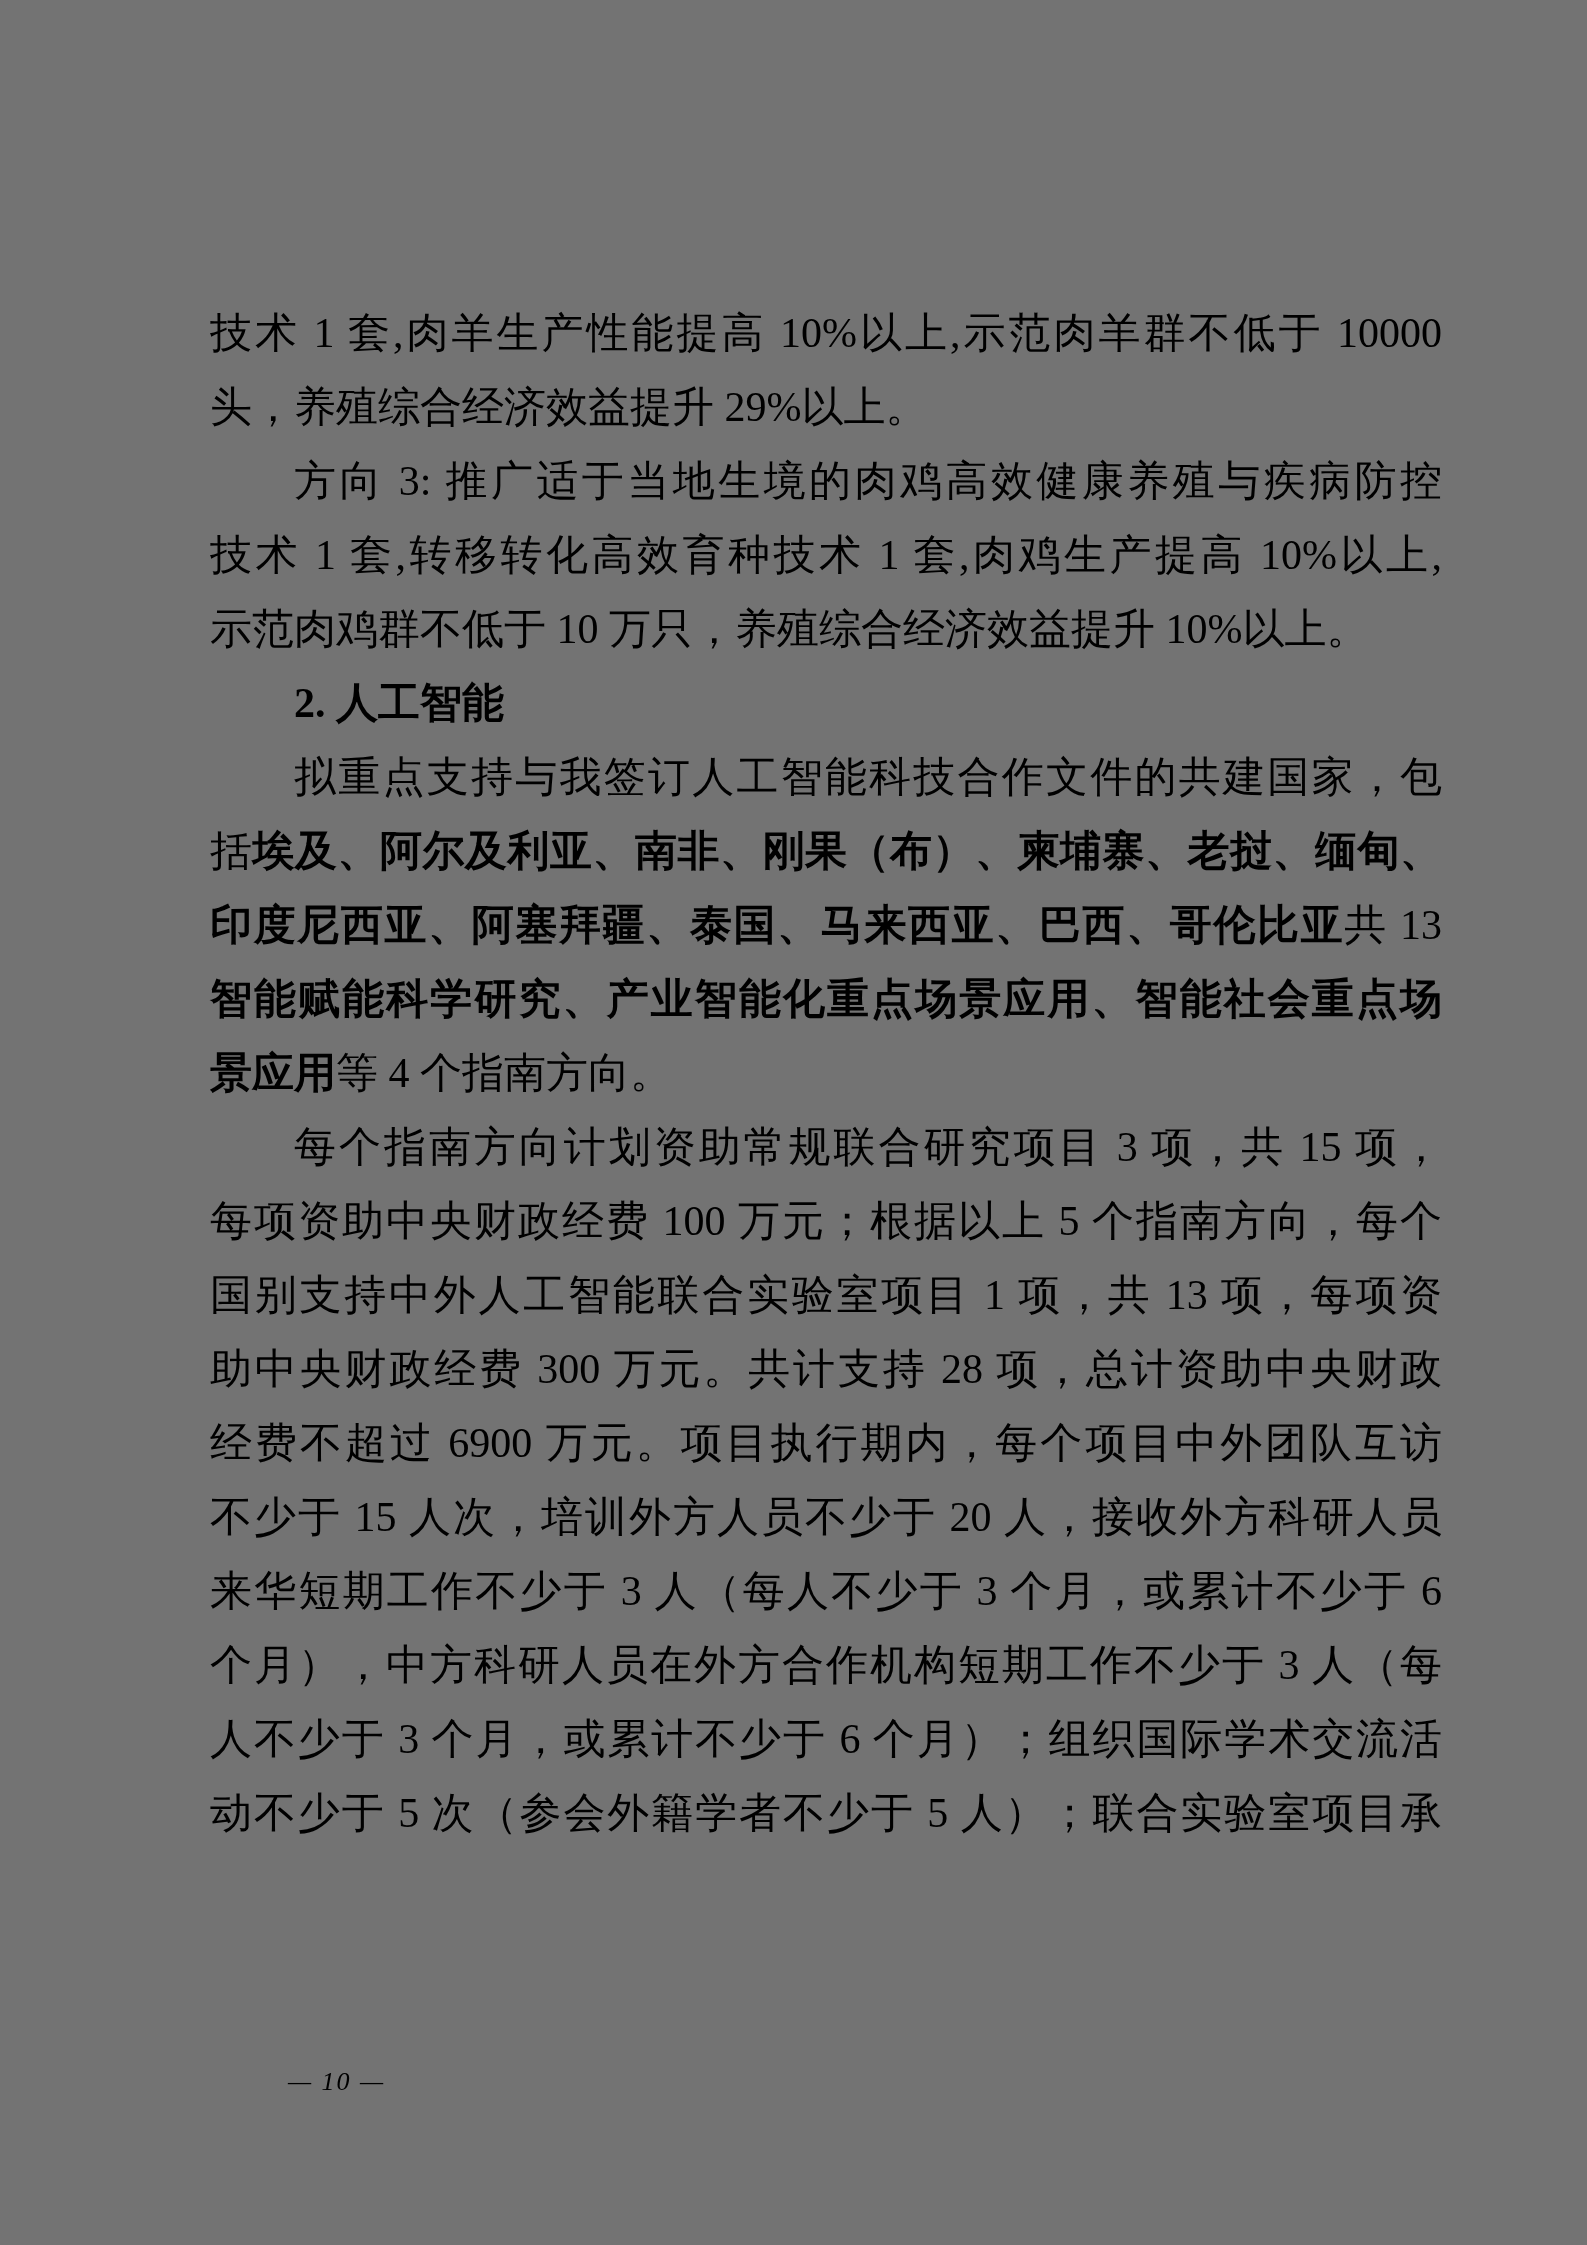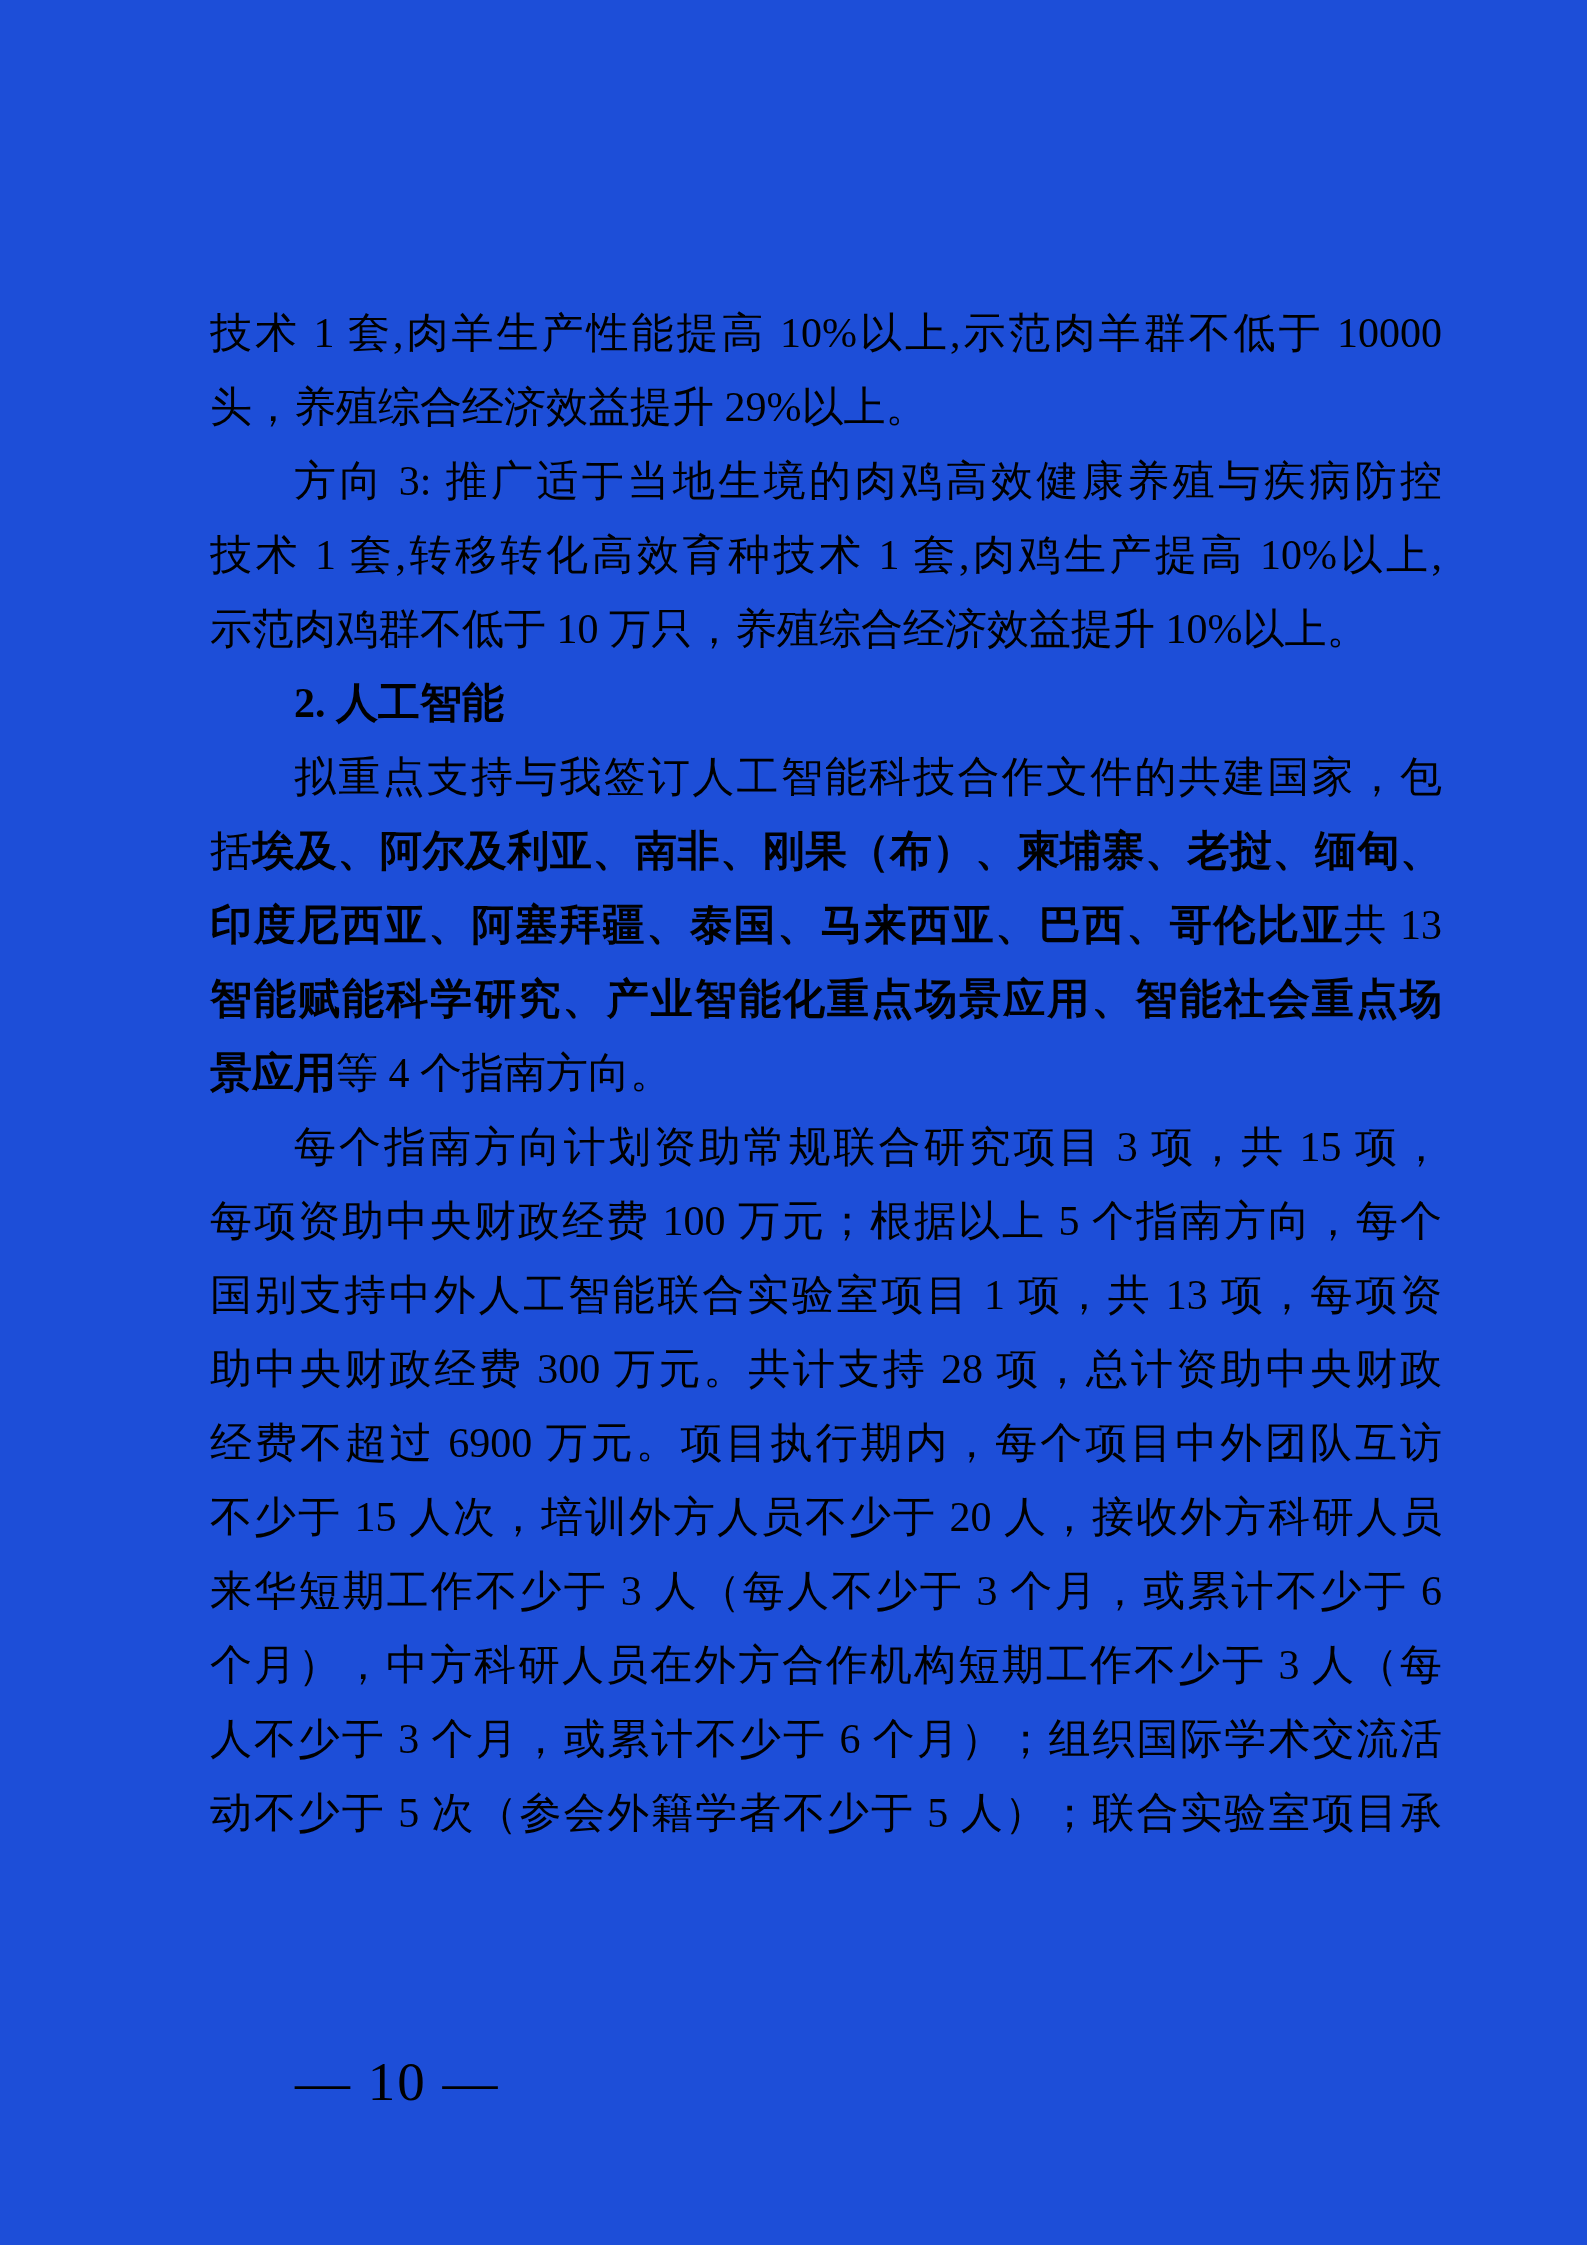--- a/index.html
+++ b/index.html
@@ -1,20 +1,20 @@
 <!DOCTYPE html>
 <html><head>
 <meta charset="utf-8">
 <style>
   html, body { margin: 0; padding: 0; background: #e8e8e8; }
   .page {
     position: relative;
     width: 1587px;
     height: 2245px;
-    background: #1d4ed8;
+    background: #737373;
     font-family: "Liberation Serif", "DejaVu Serif", serif;
     color: #000000;
     overflow: hidden;
     margin: 0 auto;
   }
   .text-block {
     position: absolute;
     left: 210px;
     top: 296px;
     width: 1232px;
@@ -25,26 +25,27 @@
     height: 74px;
     text-align: justify;
     text-align-last: justify;
     overflow: visible;
   }
   .line.end { text-align-last: left; }
   .line.indent { text-indent: 84px; }
   .seg-bold { font-weight: 700; }
   .footer {
     position: absolute;
-    left: 232px;
+    left: 254px;
     top: 1998px;
-    font-size: 55px;
+    font-size: 26px;
     line-height: 56px;
     letter-spacing: 2px;
     white-space: pre;
+    font-style: italic;
   }
 </style>
 </head>
 <body>
 
 <div class="page">
   <div class="text-block">
       <div class="line"><span>技术 1 套,肉羊生产性能提高 10%以上,示范肉羊群不低于 10000</span></div>
       <div class="line end"><span>头，养殖综合经济效益提升 29%以上。</span></div>
       <div class="line indent"><span>方向 3: 推广适于当地生境的肉鸡高效健康养殖与疾病防控</span></div>

